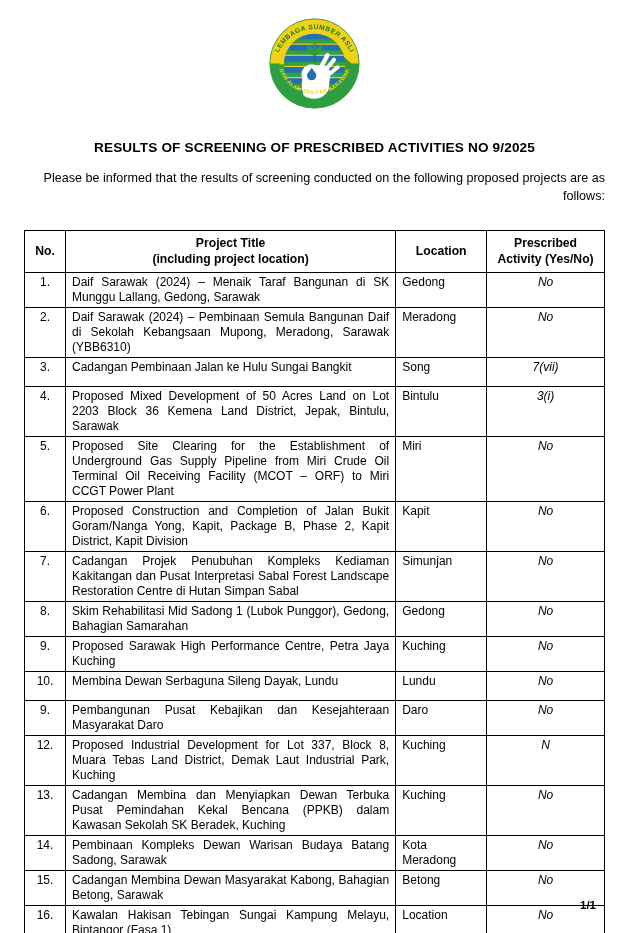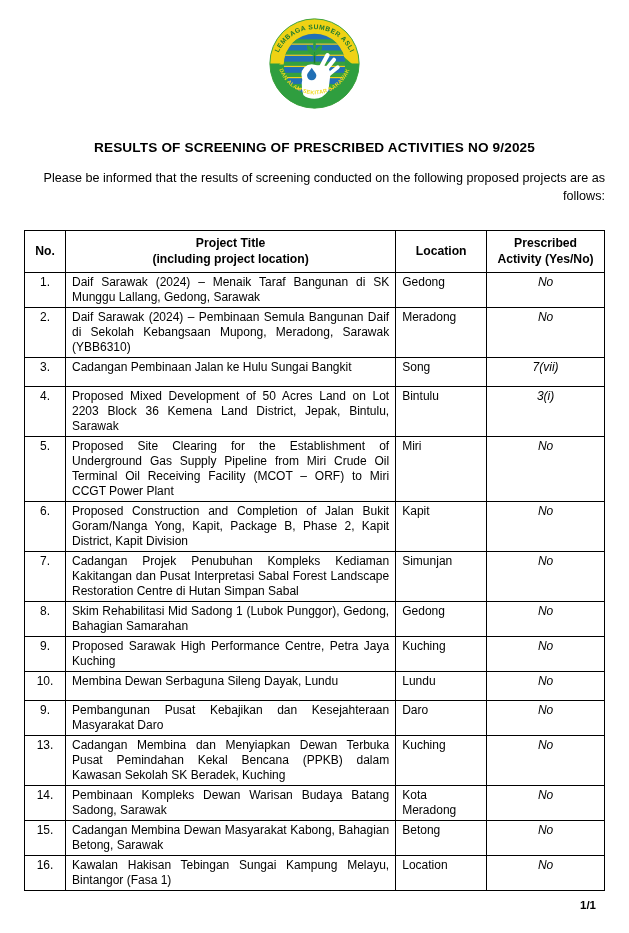--- a/index.html
+++ b/index.html
@@ -195,20 +195,26 @@
           <td class="cell-location">Lundu</td>
           <td class="cell-activity">No</td>
         </tr>
         <tr>
           <td class="cell-no">9.</td>
           <td class="cell-title">Pembangunan Pusat Kebajikan dan Kesejahteraan Masyarakat Daro</td>
           <td class="cell-location">Daro</td>
           <td class="cell-activity">No</td>
         </tr>
         <tr>
+          <td class="cell-no">12.</td>
+          <td class="cell-title">Proposed Industrial Development for Lot 337, Block 8, Muara Tebas Land District, Demak Laut Industrial Park, Kuching</td>
+          <td class="cell-location">Kuching</td>
+          <td class="cell-activity">N</td>
+        </tr>
+        <tr>
           <td class="cell-no">13.</td>
           <td class="cell-title">Cadangan Membina dan Menyiapkan Dewan Terbuka Pusat Pemindahan Kekal Bencana (PPKB) dalam Kawasan Sekolah SK Beradek, Kuching</td>
           <td class="cell-location">Kuching</td>
           <td class="cell-activity">No</td>
         </tr>
         <tr>
           <td class="cell-no">14.</td>
           <td class="cell-title">Pembinaan Kompleks Dewan Warisan Budaya Batang Sadong, Sarawak</td>
           <td class="cell-location">Kota Meradong</td>
           <td class="cell-activity">No</td>

